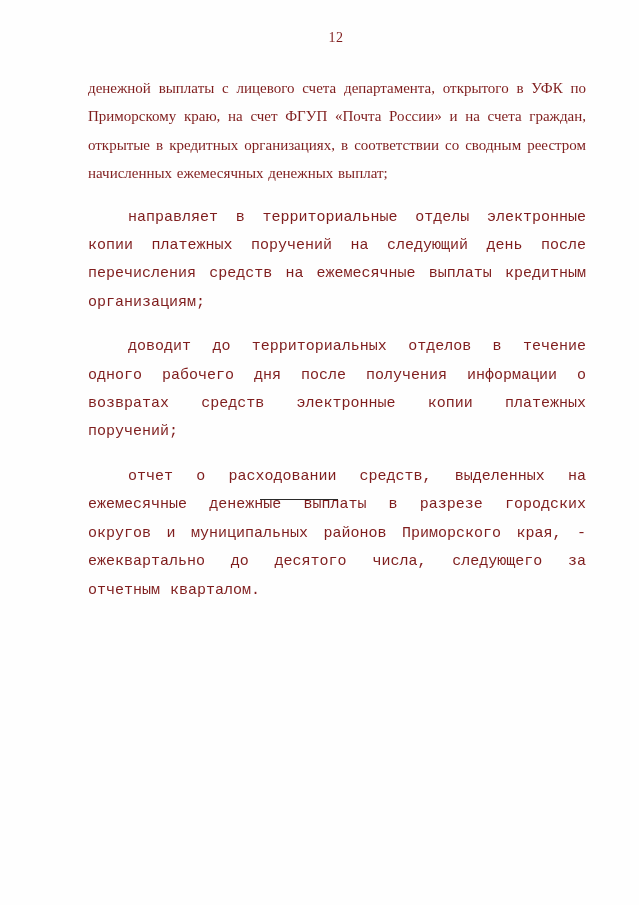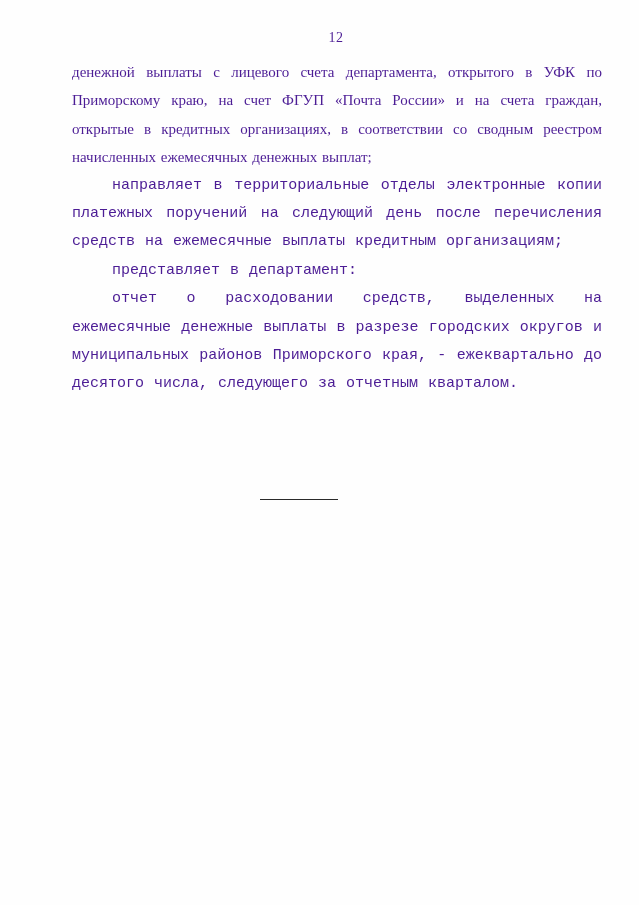--- a/index.html
+++ b/index.html
@@ -7,21 +7,21 @@
     padding: 0;
     background: #ffffff;
   }
   .page {
     position: relative;
     width: 639px;
     height: 905px;
     background: #fefefe;
     box-sizing: border-box;
     font-family: "Liberation Serif", "DejaVu Serif", serif;
-    color: #4c1d95;
+    color: #7f1d1d;
     overflow: hidden;
   }
   .page-number {
     position: absolute;
     top: 30px;
     left: 72px;
     width: 528px;
     text-align: center;
     font-size: 14px;
     letter-spacing: 0.5px;
@@ -30,21 +30,21 @@
     position: absolute;
     top: 58px;
     left: 72px;
     width: 530px;
     font-size: 15px;
     line-height: 28.4px;
     text-align: justify;
     word-spacing: 1px;
   }
   .para {
-    margin: 0;
+    margin: 16px;
     padding: 0;
   }
   .para.indent {
     text-indent: 40px;
     font-family: Liberation Mono, monospace;
   }
   .end-rule {
     position: absolute;
     top: 499px;
     left: 260px;
@@ -56,19 +56,19 @@
 </head>
 <body>
 
 <div class="page">
 
   <div class="page-number">12</div>
 
   <div class="body-text">
     <p class="para">денежной выплаты с лицевого счета департамента, открытого в УФК по Приморскому краю, на счет ФГУП «Почта России» и на счета граждан, открытые в кредитных организациях, в соответствии со сводным реестром начисленных ежемесячных денежных выплат;</p>
     <p class="para indent">направляет в территориальные отделы электронные копии платежных поручений на следующий день после перечисления средств на ежемесячные выплаты кредитным организациям;</p>
-    <p class="para indent">представляет в департамент:</p>
+    <p class="para indent">доводит до территориальных отделов в течение одного рабочего дня после получения информации о возвратах средств электронные копии платежных поручений;</p>
     <p class="para indent">отчет о расходовании средств, выделенных на ежемесячные денежные выплаты в разрезе городских округов и муниципальных районов Приморского края, - ежеквартально до десятого числа, следующего за отчетным кварталом.</p>
   </div>
 
   <div class="end-rule"></div>
 
 </div>
 
 </body></html>

